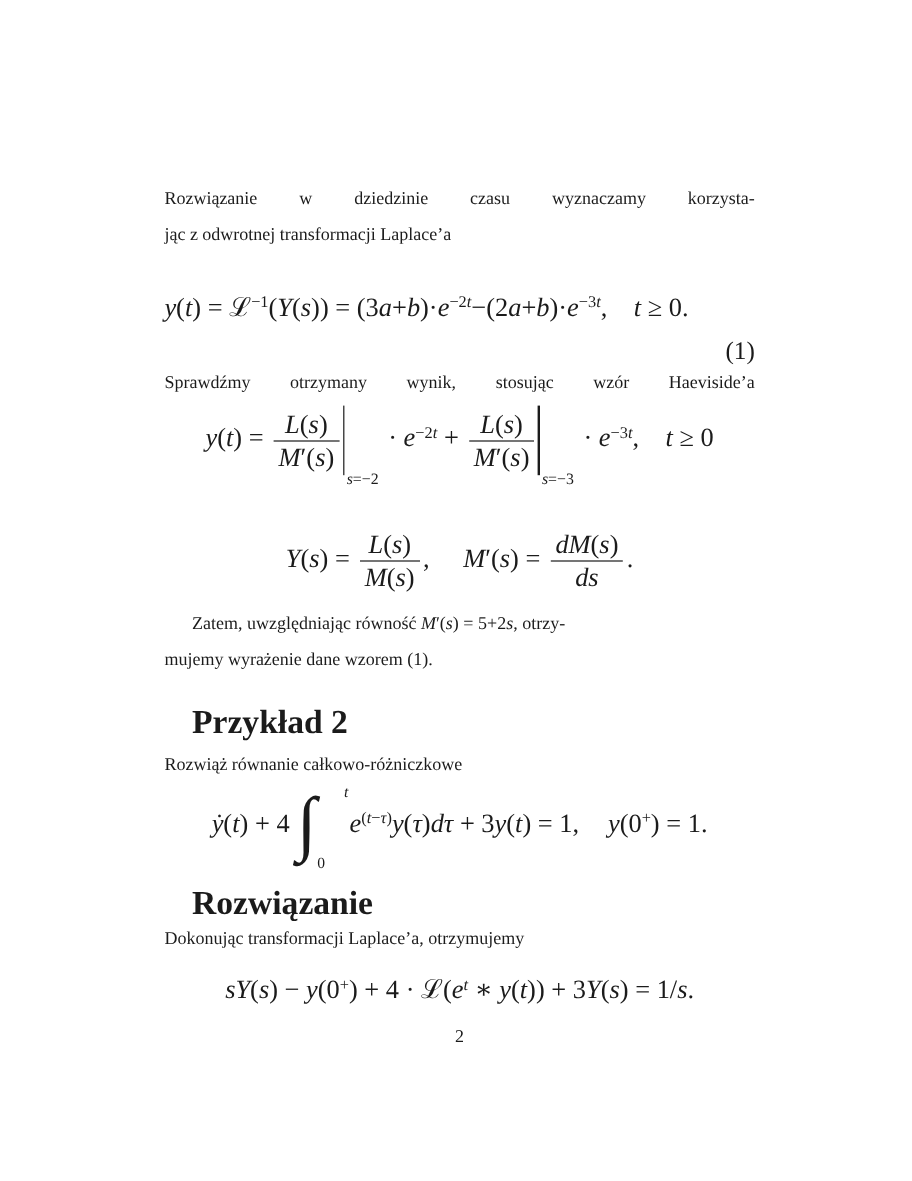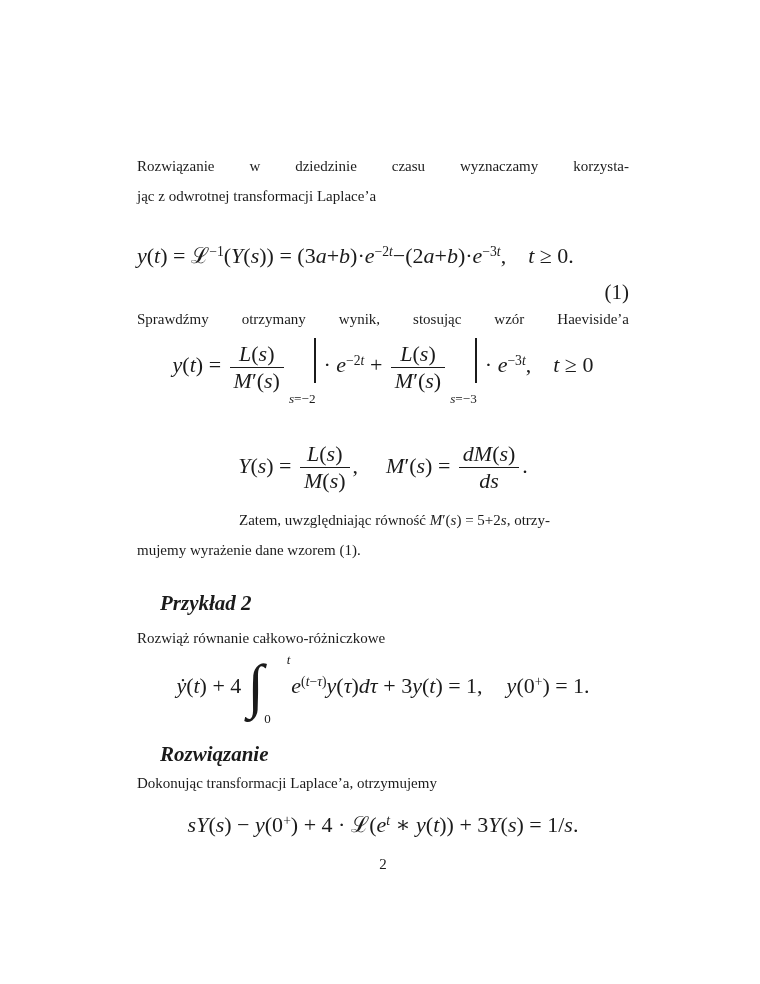--- a/index.html
+++ b/index.html
@@ -4,36 +4,36 @@
 <style>
   html,body{margin:0;padding:0;}
   body{
     width:760px;height:984px;background:#ffffff;color:#1b1b1b;
     font-family:"Liberation Serif","DejaVu Serif",serif;
     position:relative;overflow:hidden;
   }
   .page{position:absolute;inset:0;background:#ffffff;}
   .blk{position:absolute;left:137px;width:492px;font-size:15px;line-height:28px;}
   .jfull{text-align:justify;text-align-last:justify;}
-  .indented{text-indent:23px;text-align:center;}
-  .heading{position:absolute;left:160px;font-weight:bold;font-size:21px;line-height:26px;font-style:italic;}
+  .indented{text-indent:23px;}
+  .heading{position:absolute;left:160px;font-weight:bold;font-size:28px;line-height:26px;}
   .eq{position:absolute;left:137px;width:492px;font-size:22px;line-height:1.15;}
   .eq.center{text-align:center;}
   .eqlabel{position:absolute;left:137px;width:492px;text-align:right;font-size:21px;}
   .pagenum{position:absolute;left:137px;width:492px;text-align:center;font-size:15px;}
 
   
   .mr,.mcal{white-space:pre;font-style:normal;}
   .mi{white-space:pre;font-style:italic;}
   .msp{display:inline-block;}
   .msup{display:inline-block;font-size:62%;position:relative;top:-0.55em;white-space:pre;line-height:1;}
   .mfrac{display:inline-block;vertical-align:middle;text-align:center;margin:0 3px;font-family:Liberation Serif, serif;}
   .mfrac .fnum,.mfrac .fden{display:block;line-height:26px;padding:0 4px;white-space:nowrap;}
   .mfrac .fden{border-top:1.4px solid currentColor;}
-  .meval{display:inline-flex;align-items:flex-end;vertical-align:middle;height:58px;flex-direction:column;}
+  .meval{display:inline-flex;align-items:flex-end;vertical-align:middle;height:58px;}
   .meval .bar{width:1.4px;background:currentColor;height:58px;}
   .meval .esub{font-size:60%;white-space:pre;transform:translateY(9px);margin-left:2px;line-height:1;}
   .mint{display:inline-block;position:relative;vertical-align:middle;width:36px;height:64px;margin:0 8px 0 6px;}
   .mint .iglyph{position:absolute;left:0;top:50%;transform:translateY(-52%);font-size:60px;font-style:normal;}
   .mint .isup{position:absolute;right:-7px;top:-3px;font-size:13px;line-height:1;}
   .mint .isub{position:absolute;left:17px;bottom:-5px;font-size:13px;line-height:1;}
 </style>
 </head>
 <body>
 

